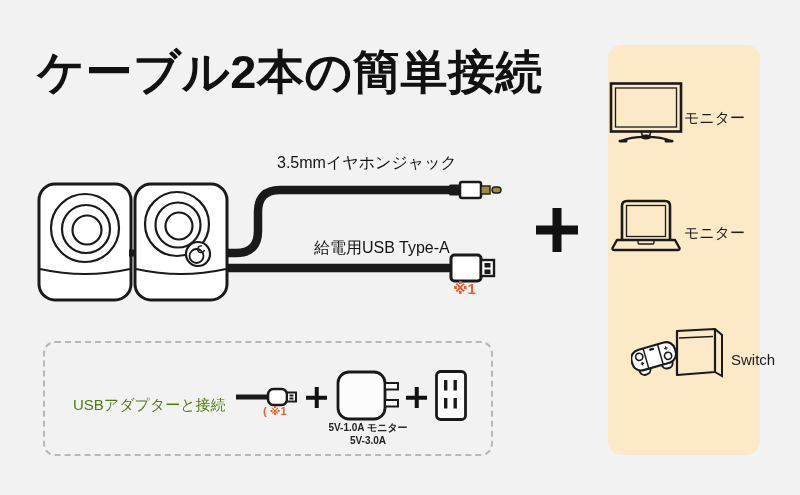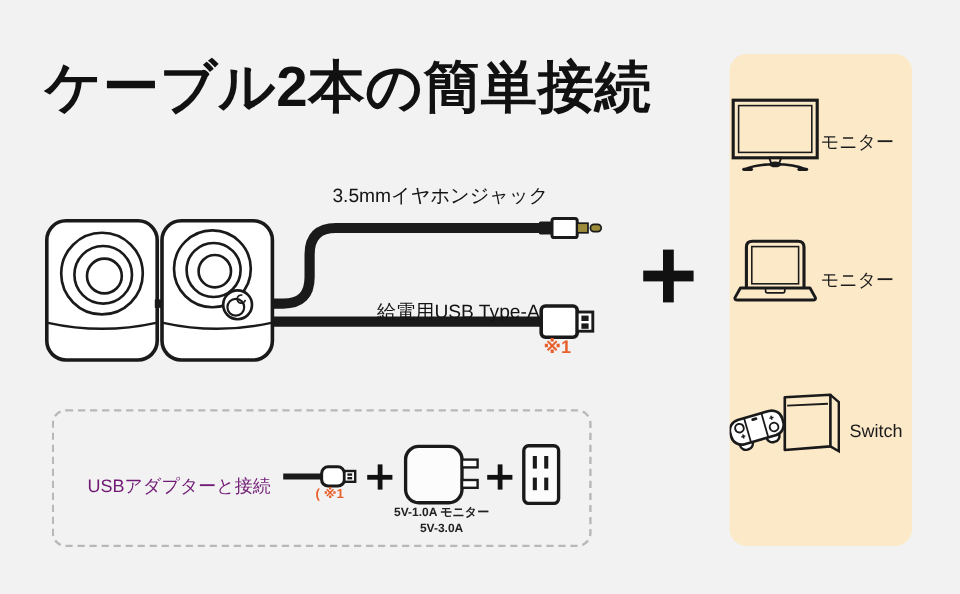--- a/index.html
+++ b/index.html
@@ -2,39 +2,39 @@
 <html><head>
 <meta charset="utf-8">
 <style>
   html,body{margin:0;padding:0;}
   body{font-family:"Liberation Sans","DejaVu Sans",sans-serif;}
   .stage{position:relative;width:800px;height:495px;background:#f2f2f3;overflow:hidden;}
   .abs{position:absolute;}
   .title{left:37px;top:41px;font-size:47px;font-weight:800;color:#111;letter-spacing:.5px;white-space:nowrap;}
   .cable-label{font-size:16px;font-weight:400;color:#141414;white-space:nowrap;}
   .jack-label{left:277px;top:153px;}
-  .usb-label{left:287px;top:250px;padding-left:27px;}
+  .usb-label{left:287px;top:238px;padding-left:27px;}
   .footnote{color:#e8612c;font-weight:700;}
   .usb-footnote{left:453px;top:280px;font-size:15px;}
   
   .plus{position:absolute;}
   .plus .h{position:absolute;left:0;top:50%;width:100%;height:9px;transform:translateY(-50%);background:#111;}
   .plus .v{position:absolute;top:0;left:50%;height:100%;width:9px;transform:translateX(-50%);background:#111;}
   .plus.big{left:536px;top:208px;width:42px;height:44px;}
   .plus.small{width:21px;height:21px;}
   .plus.small .h{height:4.5px;}
   .plus.small .v{width:4.5px;}
   
   .panel{left:608px;top:45px;width:152px;height:410px;background:#fce9c8;border-radius:14px;}
   .device{position:absolute;left:0;width:100%;display:flex;flex-direction:row;align-items:center;}
   .device .lbl{margin-top:11px;font-size:15px;font-weight:500;color:#1c1c1c;}
   
   .altbox{left:43px;top:341px;width:450px;height:115px;border:2px dashed #b8b8b8;border-radius:12px;box-sizing:border-box;}
   .alt-heading{left:73px;top:358px;font-size:21px;font-weight:800;color:#111;}
-  .alt-sub{left:73px;top:396px;font-size:15px;font-weight:400;color:#701a75;}
+  .alt-sub{left:73px;top:396px;font-size:15px;font-weight:400;color:#4d7c0f;}
   .cable-footnote{left:263px;top:405px;font-size:11px;}
   .adapter-spec{left:316px;top:422px;width:104px;text-align:center;font-size:10px;font-weight:600;color:#222;line-height:1.25;}
 </style>
 </head>
 <body>
 
 <div class="stage">
 
   <div class="abs title">ケーブル2本の簡単接続</div>
 
@@ -109,21 +109,21 @@
     <div class="device" style="top:153px;">
       <svg width="76" height="60" viewBox="0 0 76 60">
         <path d="M14,42 V8 Q14,3 19,3 H57 Q62,3 62,8 V42" fill="none" stroke="#1a1a1a" stroke-width="2.6"></path>
         <rect x="18.5" y="7.5" width="39" height="31" fill="none" stroke="#1a1a1a" stroke-width="1.3"></rect>
         <path d="M9,42 H67 L71.5,50 Q72,52 69.5,52 H6.5 Q4,52 4.5,50 Z" fill="none" stroke="#1a1a1a" stroke-width="2.4" stroke-linejoin="round"></path>
         <path d="M30,42 h16 v2.5 q0,1.5 -1.5,1.5 h-13 q-1.5,0 -1.5,-1.5 Z" fill="none" stroke="#1a1a1a" stroke-width="1.4"></path>
       </svg>
       <div class="lbl">モニター</div>
     </div>
 
-    <div class="device" style="top:270px;">
+    <div class="device" style="top:270px;padding-left:23px;">
       <svg width="100" height="78" viewBox="0 0 100 78">
 
         <path d="M84,14 L91,20 L91,61 L84,57" fill="none" stroke="#1a1a1a" stroke-width="2"></path>
         <path d="M46,16 L84,14 L84,57 L46,60 Z" fill="none" stroke="#1a1a1a" stroke-width="2.2" stroke-linejoin="round"></path>
         <path d="M48,23 L82,21.5" fill="none" stroke="#1a1a1a" stroke-width="1.6"></path>
 
         <g transform="rotate(-16 26 44)">
           <rect x="6" y="44" width="11" height="12" rx="5" fill="#ffffff" stroke="#1a1a1a" stroke-width="2"></rect>
           <rect x="29" y="44" width="11" height="12" rx="5" fill="#ffffff" stroke="#1a1a1a" stroke-width="2"></rect>
           <rect x="1" y="30" width="45" height="21" rx="9" fill="#ffffff" stroke="#1a1a1a" stroke-width="2.2"></rect>

